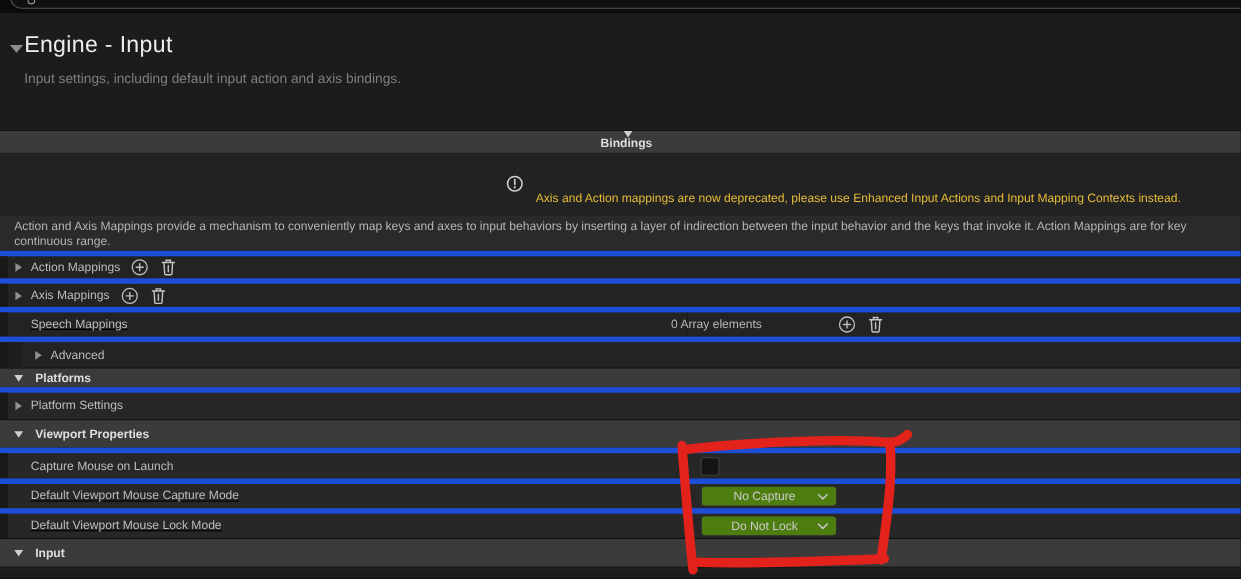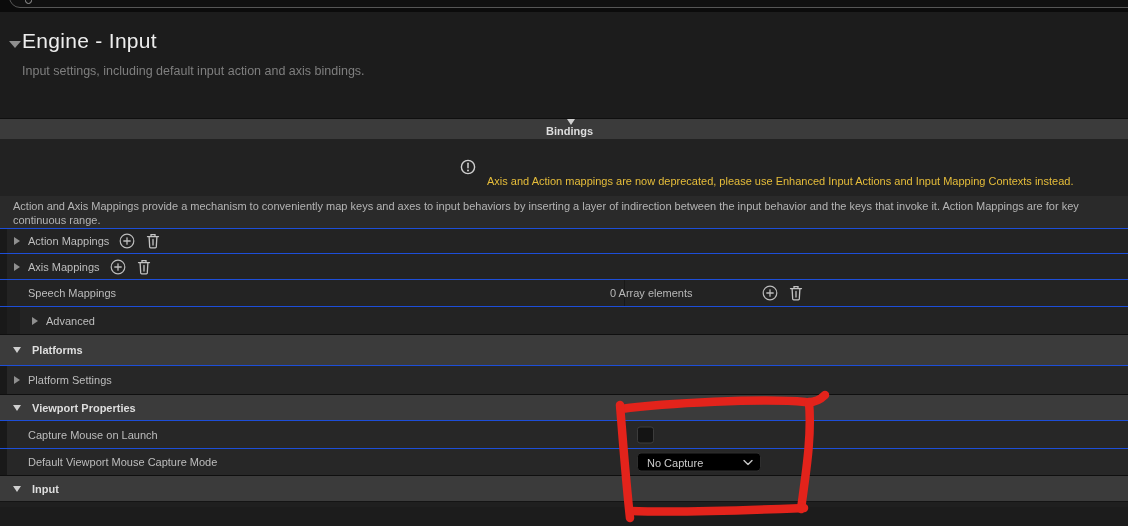--- a/index.html
+++ b/index.html
@@ -23,37 +23,37 @@
     border-top:7px solid #8f8f8f; cursor:pointer; }
   .page-title { position:absolute; left:22px; top:17px; font-size:21px; font-weight:400;
     color:#ededed; letter-spacing:.3px; }
   .page-subtitle { position:absolute; left:22px; top:52px; font-size:12.5px; color:#7f7f7f; }
   .save-notice { position:absolute; left:16px; top:85px; display:flex; align-items:center; gap:9px; }
   .save-notice-text { font-size:12px; color:#d6d6d6; }
 
   
   .section-header { position:relative; display:flex; align-items:center;
     background:#3b3b3b; border-top:1px solid #0f0f0f; cursor:pointer; }
-  .sh-21 { height:21px;flex-direction:column; } .sh-23 { height:31px; } .sh-26 { height:26px; }
+  .sh-21 { height:21px;flex-direction:column; } .sh-23 { height:18px; } .sh-26 { height:26px; }
   .tri-down { width:0; height:0; border-left:4.5px solid transparent;
     border-right:4.5px solid transparent; border-top:6px solid #cfcfcf; margin-left:13px; }
   .section-label { margin-left:11px; font-size:11px; font-weight:bold; color:#dedede; }
 
   
   .warning-block { position:relative; height:57px; background:#222222; }
   .warn-icon { position:absolute; left:460px; top:20px; }
   .warn-text { position:absolute; left:487px; top:36px; font-size:11px; color:#e6bd3a; white-space:nowrap;text-align:right; }
   .desc-block { height:32px; background:#2a2a2a; padding:3px 0 0 13px;
     font-size:11px; color:#b4b4b4; line-height:14px; }
   .desc-line1 { white-space:nowrap; overflow:hidden; width:1128px; }
 
   
   .prop-row { position:relative; display:flex; align-items:center;
-    background:#232323; border-top:1px solid #1d4ed8; }
-  .r-25 { height:25px; } .r-26 { height:26px; } .r-27 { height:27px; }
+    background:#232323; border-top:5px solid #1d4ed8; }
+  .r-25 { height:25px; } .r-26 { height:26px; } .r-27 { height:27px;text-decoration:underline; }
   .r-28 { height:28px; } .r-29 { height:29px; }
   .row-lighter { background:#272727; }
   .edge-strip { position:absolute; left:0; top:0; bottom:0; width:7px; background:#191919; }
   .indent-strip { position:absolute; left:7px; top:0; bottom:0; width:13px; background:#1e1e1e; }
   .tri-right { width:0; height:0; border-top:4.5px solid transparent;
     border-bottom:4.5px solid transparent; border-left:6px solid #8f8f8f;
     margin-left:14px; flex:0 0 auto; }
   .tri-right.indented { margin-left:32px; }
   .row-label { margin-left:8px; font-size:11px; color:#bdbdbd; white-space:nowrap; }
   .row-label.no-tri { margin-left:28px; }
@@ -65,22 +65,22 @@
   .abs-plus { position:absolute; left:762px; top:50%; transform:translateY(-50%); }
   .abs-trash { position:absolute; left:789px; top:50%; transform:translateY(-50%); }
   .value-text { position:absolute; left:610px; top:50%; transform:translateY(-50%);
     font-size:11px; color:#b8b8b8; }
 
   
   .checkbox { position:absolute; left:637px; top:50%; transform:translateY(-50%);
     width:17px; height:17px; background:#141414; border:1px solid #3c3c3c;
     border-radius:3px; cursor:pointer; }
   .combo { position:absolute; left:637px; top:50%; transform:translateY(-50%);
-    width:124px; height:19px; background:#000000; border:1px solid #2e2e2e;
-    border-radius:4px; display:flex; align-items:center; padding:0 7px 0 9px; cursor:pointer; }
+    width:124px; height:19px; background:#4d7c0f; border:1px solid #2e2e2e;
+    border-radius:4px; display:flex; align-items:center; padding:0 7px 0 9px; cursor:pointer;text-align:center; }
   .combo-text { flex:1; font-size:11px; color:#cbcbcb; white-space:nowrap; }
 
   .bottom-fill { height:6px; background:#1f1f1f; border-top:1px solid #141414; }
 
   
   .annotation { position:absolute; left:0; top:0; width:1128px; height:526px;
     pointer-events:none; z-index:9; }
 </style>
 </head>
 <body>
@@ -211,20 +211,33 @@
     <div class="combo">
       <span class="combo-text">No Capture</span>
       <span style="display:inline-flex;">
         <svg width="10" height="6" viewBox="0 0 10 6">
             <path d="M1 1 L5 5 L9 1" stroke="#c4c4c4" stroke-width="1.4" fill="none" stroke-linecap="round" stroke-linejoin="round"></path>
           </svg>
       </span>
     </div>
   </div>
 
+  <div class="prop-row r-27 row-lighter">
+    <div class="edge-strip"></div>
+    <span class="row-label no-tri">Default Viewport Mouse Lock Mode</span>
+    <div class="col-divider"></div>
+    <div class="combo">
+      <span class="combo-text">Do Not Lock</span>
+      <span style="display:inline-flex;">
+        <svg width="10" height="6" viewBox="0 0 10 6">
+            <path d="M1 1 L5 5 L9 1" stroke="#c4c4c4" stroke-width="1.4" fill="none" stroke-linecap="round" stroke-linejoin="round"></path>
+          </svg>
+      </span>
+    </div>
+  </div>
 
   <div class="section-header sh-26">
     <div class="tri-down"></div>
     <span class="section-label">Input</span>
   </div>
 
   <div class="bottom-fill"></div>
 
   <svg class="annotation" viewBox="0 0 1128 526">
     <g stroke="#e3231b" stroke-width="8.5" fill="none" stroke-linecap="round">

